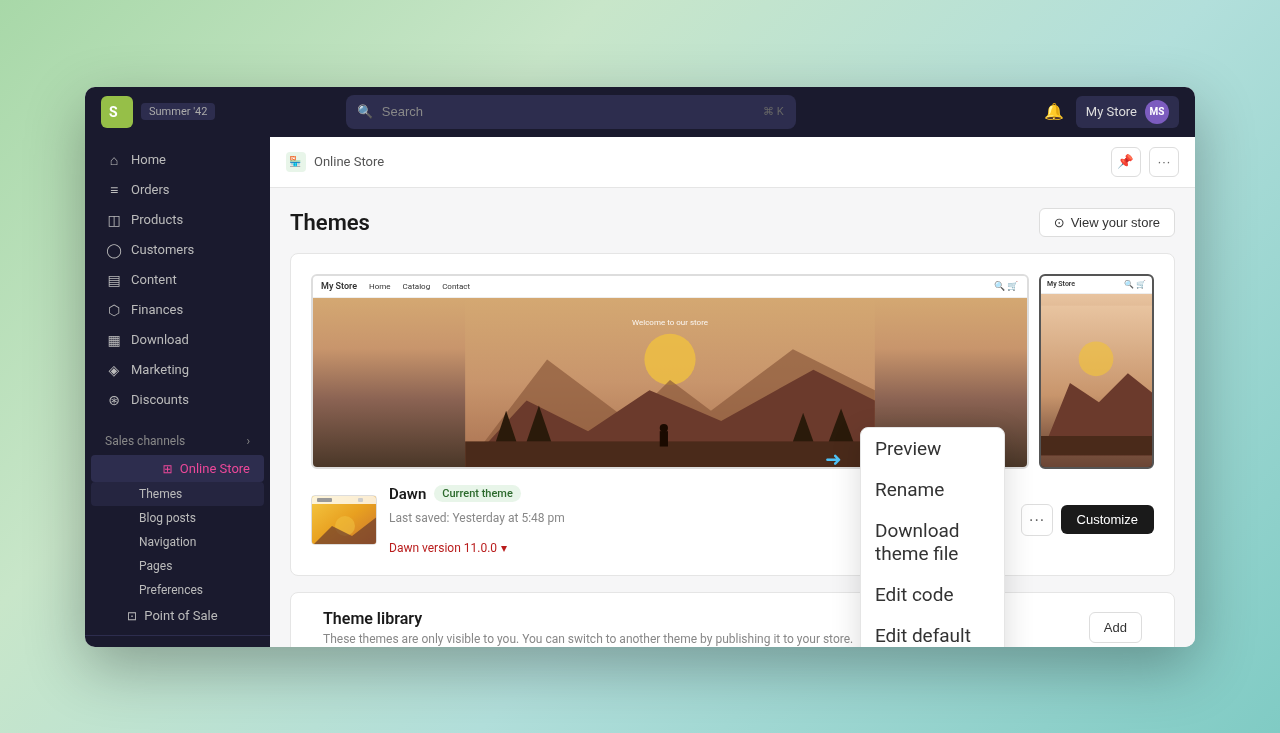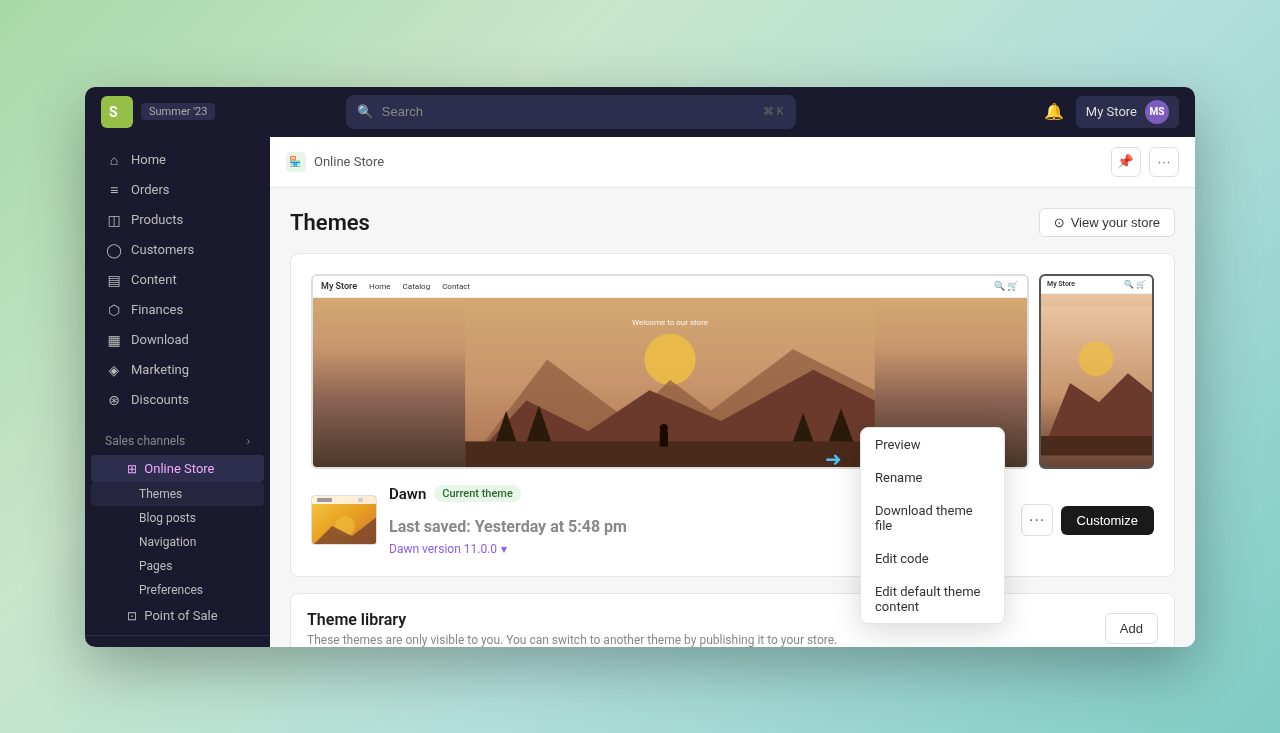--- a/index.html
+++ b/index.html
@@ -153,21 +153,21 @@
       margin: 0 6px;
     }
     .sub-item {
       padding: 6px 14px 6px 36px;
       color: #bbb;
       font-size: 13px;
       cursor: pointer;
       margin: 0 6px;
       border-radius: 4px;
     }
-    .sub-item.active { background: #2d2d4e; color: #f0abfc; }
+    .sub-item.active { background: #2d2d4e; color: #ec4899; text-align: right; }
     .sub-sub-item {
       padding: 5px 14px 5px 48px;
       color: #bbb;
       font-size: 12px;
       cursor: pointer;
       margin: 0 6px;
       border-radius: 4px;
       background: #252540;
     }
     .apps-label {
@@ -350,38 +350,38 @@
       border-radius: 4px;
       border: 1px solid #ddd;
       overflow: hidden;
       flex-shrink: 0;
     }
     .theme-details { flex: 1; }
     .theme-name-row {
       display: flex;
       align-items: center;
       gap: 8px;
-      margin-bottom: 14px;
+      margin-bottom: 8px;
     }
     .theme-name { font-size: 15px; font-weight: 600; color: #1a1a1a; }
     .current-badge {
       background: #e8f5e9;
       color: #2d6a2d;
       font-size: 11px;
       padding: 2px 8px;
       border-radius: 10px;
       font-weight: 500;
     }
-    .theme-saved { font-size: 16px; color: #888; margin-bottom: 6px; font-weight: bold; }
+    .theme-saved { font-size: 12px; color: #888; margin-bottom: 16px; }
     .theme-version {
       display: flex;
       align-items: center;
       gap: 4px;
       font-size: 12px;
-      color: #8b5cf6;
+      color: #b91c1c;
     }
     .theme-actions-right {
       display: flex;
       align-items: center;
       gap: 8px;
       margin-left: auto;
     }
     .dots-btn {
       background: none;
       border: 1px solid #ddd;
@@ -403,21 +403,21 @@
       padding: 7px 16px;
       font-size: 13px;
       cursor: pointer;
       font-weight: 500;
     }
     
     .theme-library-card {
       background: white;
       border-radius: 8px;
       border: 1px solid #e5e5e5;
-      padding: 16px 16px;
+      padding: 16px 32px;
       display: flex;
       align-items: center;
       justify-content: space-between;
     }
     .library-title { font-size: 16px; font-weight: 600; color: #1a1a1a; margin-bottom: 4px; }
     .library-desc { font-size: 12px; color: #888; }
     .add-theme-btn {
       background: white;
       border: 1px solid #ddd;
       border-radius: 6px;
@@ -435,21 +435,21 @@
       width: 145px;
       background: white;
       border-radius: 8px;
       box-shadow: 0 8px 30px rgba(0,0,0,0.15);
       border: 1px solid #e5e5e5;
       z-index: 100;
       overflow: hidden;
     }
     .dropdown-item {
       padding: 9px 14px;
-      font-size: 13px;
+      font-size: 19px;
       color: #333;
       cursor: pointer;
     }
     
     .arrow-indicator {
       position: absolute;
       top: 310px;
       left: 555px;
       color: #4fc3f7;
       font-size: 20px;
@@ -462,21 +462,21 @@
 
 <div class="window">
 
   <div class="topbar">
     <div class="topbar-logo">
       <div class="shopify-logo">
         <svg width="20" height="20" viewBox="0 0 20 20" fill="none">
           <text x="2" y="15" font-size="14" fill="white">S</text>
         </svg>
       </div>
-      <span class="summer-badge">Summer '23</span>
+      <span class="summer-badge">Summer '42</span>
     </div>
     <div class="search-bar">
       <span style="color:#888;font-size:13px;">🔍</span>
       <input type="text" placeholder="Search" style="">
       <span class="search-shortcut">⌘ K</span>
     </div>
     <div class="topbar-right">
       <span class="bell-icon">🔔</span>
       <div class="store-button">
         <span class="store-name">My Store</span>

